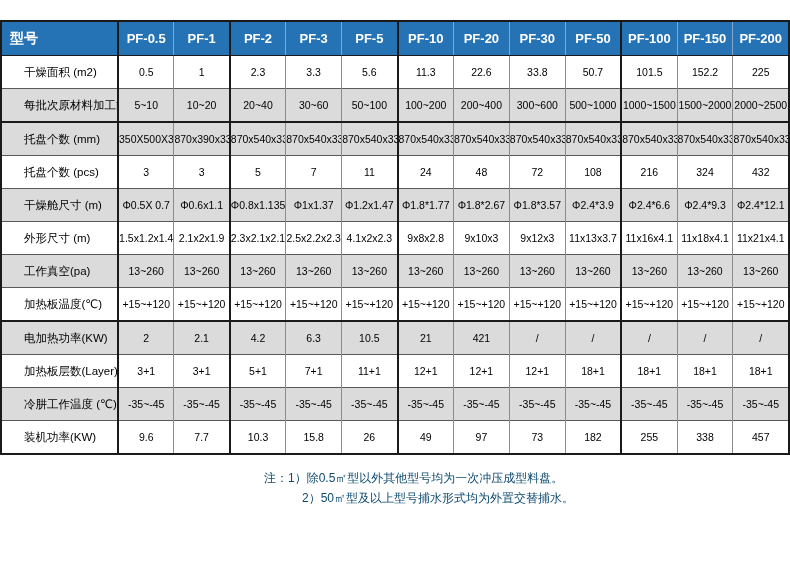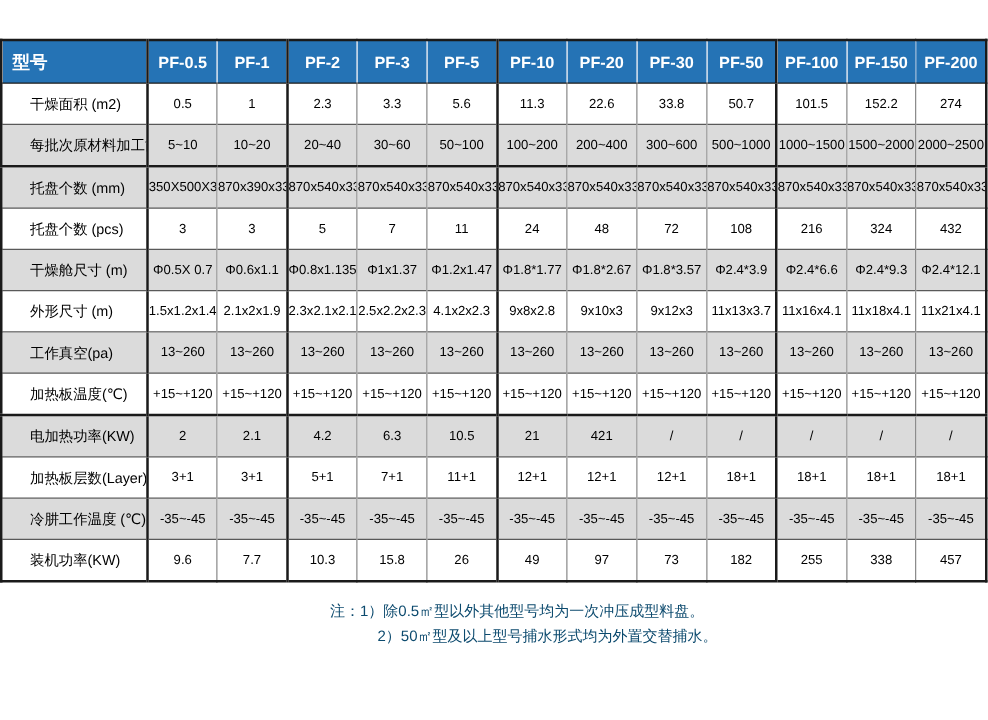--- a/index.html
+++ b/index.html
@@ -8,21 +8,21 @@
     font-family:"Liberation Sans","DejaVu Sans",sans-serif;
     color:#000;
     -webkit-font-smoothing:antialiased;
   }
   .sheet{position:absolute;top:0;left:0;width:790px;height:576px;background:#fff;}
 
   table.spec{
     border-collapse:collapse;
     table-layout:fixed;
     width:790px;
-    margin-top:31px;
+    margin-top:20px;
     border:2px solid #1a1a1a;
   }
   col.label-col{width:117px;}
 
   
   thead th{
     background:var(--header-bg,#2573B5);
     color:#ffffff;
     font-size:13px;
     font-weight:bold;
@@ -119,21 +119,21 @@
           <td>1</td>
           <td class="gl">2.3</td>
           <td>3.3</td>
           <td>5.6</td>
           <td class="gl">11.3</td>
           <td>22.6</td>
           <td>33.8</td>
           <td>50.7</td>
           <td class="gl">101.5</td>
           <td>152.2</td>
-          <td>274</td>
+          <td>225</td>
         </tr>
         <tr class="gray">
           <td class="row-label">每批次原材料加工能力 (kg)</td>
           <td class="gl">5~10</td>
           <td>10~20</td>
           <td class="gl">20~40</td>
           <td>30~60</td>
           <td>50~100</td>
           <td class="gl">100~200</td>
           <td>200~400</td>

